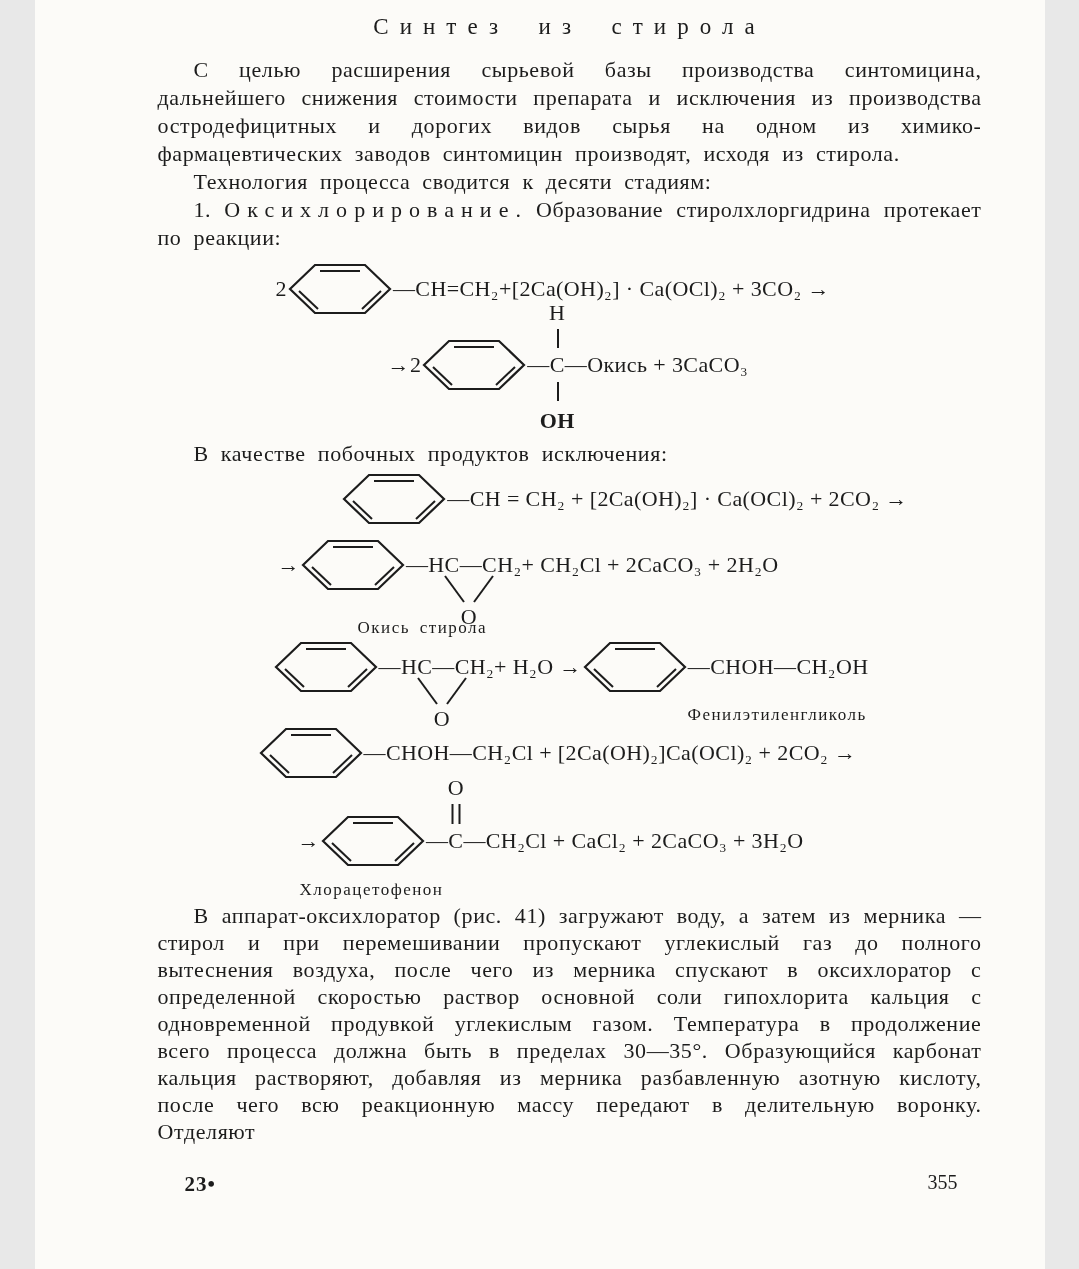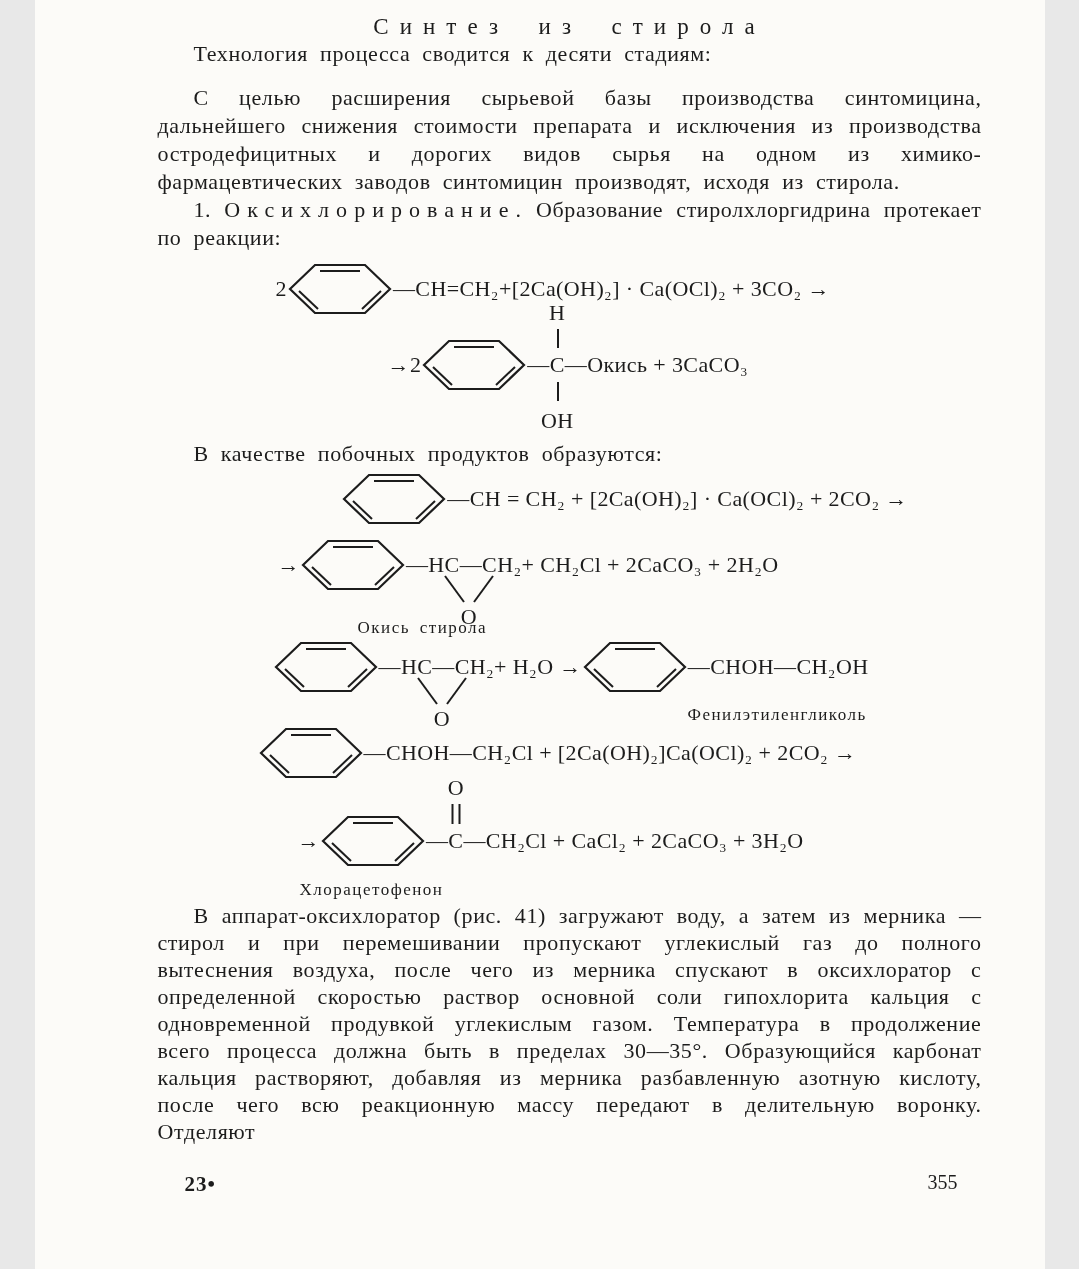--- a/index.html
+++ b/index.html
@@ -50,21 +50,21 @@
   .f3{margin:2px 0 0 110px;justify-content:center;}
   .f4{margin:8px 0 0 120px;padding-bottom:42px;}
   .f5{margin:2px 0 0 115px;padding-bottom:26px;}
   .f6{margin:2px 0 0 100px;}
   .f7{margin:30px 0 0 140px;padding-bottom:26px;}
   
   .cstack{position:relative;display:inline-block;}
   .cstack .vline-top{position:absolute;left:50%;top:-23px;height:19px;border-left:2px solid #1c1c1c;}
   .cstack .atom-top{position:absolute;left:50%;transform:translateX(-50%);top:-52px;}
   .cstack .vline-bot{position:absolute;left:50%;bottom:-23px;height:19px;border-left:2px solid #1c1c1c;}
-  .cstack .atom-bot{position:absolute;left:50%;transform:translateX(-50%);bottom:-56px;}
+  .cstack .atom-bot{position:absolute;left:50%;transform:translateX(-50%);bottom:-56px;font-weight:bold;}
   
   .ketone{position:relative;display:inline-block;}
   .ketone .dbl{position:absolute;left:50%;transform:translateX(-50%);top:-24px;height:20px;width:5px;border-left:2px solid #1c1c1c;border-right:2px solid #1c1c1c;}
   .ketone .oxo{position:absolute;left:50%;transform:translateX(-50%);top:-53px;}
   
   .epoxide{position:relative;display:inline-block;}
   .epoxide svg{position:absolute;left:55%;transform:translateX(-50%);top:24px;overflow:visible;}
   .clabel{
     position:absolute;
     font-size:17px;
@@ -79,23 +79,23 @@
   .footer-page{position:absolute;left:893px;top:1171px;font-size:20px;}
 </style>
 </head>
 <body>
 
 <div class="page">
   <div class="content">
 
     <div class="title">Синтез из стирола</div>
 
+    <p class="body indent p1">С целью расширения сырьевой базы производства синтомицина, дальнейшего снижения стоимости препарата и исключения из производства остродефицитных и дорогих видов сырья на одном из химико-фармацевтических заводов синтомицин производят, исходя из стирола.</p>
+
     <p class="body indent">Технология процесса сводится к десяти стадиям:</p>
-
-    <p class="body indent p1">С целью расширения сырьевой базы производства синтомицина, дальнейшего снижения стоимости препарата и исключения из производства остродефицитных и дорогих видов сырья на одном из химико-фармацевтических заводов синтомицин производят, исходя из стирола.</p>
 
     <p class="body indent"><span>1. </span><span class="spaced">Оксихлорирование.</span><span>Образование стиролхлоргидрина протекает по реакции:</span></p>
 
     <div class="formula f1">
       <span class="txt">2</span>
       <svg class="ringsvg" width="106" height="58" viewBox="0 0 106 58">
         <polygon points="3,29 28,5 78,5 103,29 78,53 28,53" fill="none" stroke="#1c1c1c" stroke-width="2.2"></polygon>
         <line x1="33" y1="11" x2="73" y2="11" stroke="#1c1c1c" stroke-width="2"></line>
         <line x1="94" y1="31" x2="75" y2="49" stroke="#1c1c1c" stroke-width="2"></line>
         <line x1="12" y1="31" x2="31" y2="49" stroke="#1c1c1c" stroke-width="2"></line>
@@ -115,21 +115,21 @@
       <span class="cstack">
         <span class="atom-top">H</span>
         <span class="vline-top"></span>
         <span>C</span>
         <span class="vline-bot"></span>
         <span class="atom-bot">OH</span>
       </span>
       <span class="txt">—Окись + 3CaCO₃</span>
     </div>
 
-    <p class="body indent">В качестве побочных продуктов образуются:</p>
+    <p class="body indent">В качестве побочных продуктов исключения:</p>
 
     <div class="formula f3">
       <svg class="ringsvg" width="106" height="58" viewBox="0 0 106 58">
         <polygon points="3,29 28,5 78,5 103,29 78,53 28,53" fill="none" stroke="#1c1c1c" stroke-width="2.2"></polygon>
         <line x1="33" y1="11" x2="73" y2="11" stroke="#1c1c1c" stroke-width="2"></line>
         <line x1="94" y1="31" x2="75" y2="49" stroke="#1c1c1c" stroke-width="2"></line>
         <line x1="12" y1="31" x2="31" y2="49" stroke="#1c1c1c" stroke-width="2"></line>
       </svg>
       <span class="txt">—CH = CH₂ + [2Ca(OH)₂] · Ca(OCl)₂ + 2CO₂ →</span>
     </div>

